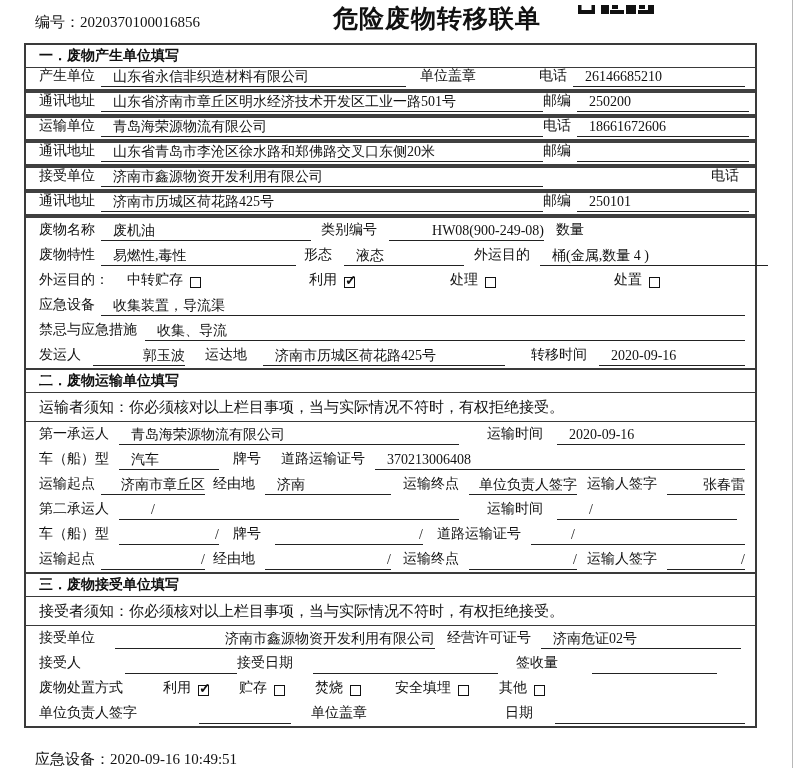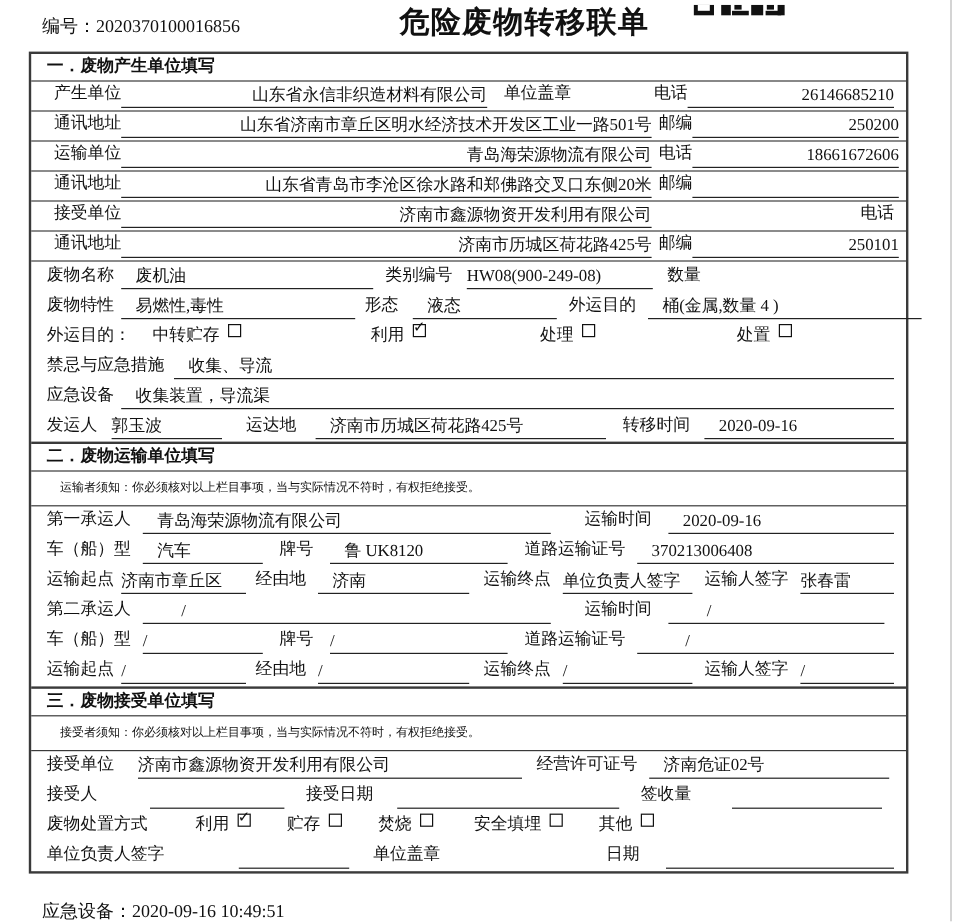--- a/index.html
+++ b/index.html
@@ -29,42 +29,42 @@
     position:absolute; left:24px; top:43px; width:733px;
     border:2px solid #3a3a3a; background:#fff;
   }
   .sec-head {
     height:23px; line-height:21px; padding-left:13px;
     font-size:14px; font-weight:bold;
     border-bottom:1px solid #3a3a3a; white-space:nowrap;
   }
   .sec-head.thick-top { border-top:2px solid #3a3a3a; height:25px; line-height:22px; }
   .notice {
-    height:29px; line-height:28px; padding-left:24px;
-    font-size:10px; border-bottom:1px solid #3a3a3a; white-space:nowrap;
+    height:29px; line-height:28px; padding-left:13px;
+    font-size:15px; border-bottom:1px solid #3a3a3a; white-space:nowrap;
   }
   .row {
     display:flex; align-items:flex-end;
     height:25px; padding:0 10px 0 13px; white-space:nowrap;
   }
-  .row.bordered { border-bottom:1px solid #404040;text-align:right; }
+  .row.bordered { border-bottom:4px solid #404040; }
   .lbl {
     flex-shrink:0; font-size:14px; height:21px; line-height:20px;
     margin-bottom:2px; white-space:nowrap;
   }
   .fld {
     flex-shrink:0; border-bottom:1px solid #222;
     height:20px; line-height:19px; margin-bottom:2px;
     font-size:14px; white-space:nowrap; overflow:visible;
   }
-  .fld.c { text-align:left; }
+  .fld.c { text-align:right; }
   .fld.l { padding-left:12px; }
   .grow { flex:1 1 auto; }
   .rgroup { margin-left:auto; display:flex; align-items:flex-end; }
-  .cbitem { display:flex; align-items:flex-start;font-family:Liberation Mono, monospace; }
+  .cbitem { display:flex; align-items:flex-end; }
   .cbitem .cb-label { font-size:14px; height:21px; line-height:20px; margin-bottom:2px; }
   .cb {
     position:relative; display:inline-block; width:11px; height:11px;
     border:1px solid #111; margin:0 0 5px 7px; flex-shrink:0;
   }
   .cb.checked::after {
     content:"\2713";
     position:absolute; left:0px; top:-6px;
     font-size:14px; font-weight:bold; color:#111;
   }
@@ -188,53 +188,52 @@
       <span class="cb"></span>
     </span>
     <span class="cbitem" style="margin-left:118px">
       <span class="cb-label">处置</span>
       <span class="cb"></span>
     </span>
   </div>
 
 
   <div class="row">
+    <span class="lbl" style="width:62px">应急设备</span>
+    <span class="fld l grow">收集装置，导流渠</span>
+  </div>
+
+  <div class="row">
     <span class="lbl" style="width:106px">禁忌与应急措施</span>
     <span class="fld l grow">收集、导流</span>
-  </div>
-
-  <div class="row">
-    <span class="lbl" style="width:62px">应急设备</span>
-    <span class="fld l grow">收集装置，导流渠</span>
   </div>
 
   <div class="row">
     <span class="lbl" style="width:48px">发运人</span>
     <span class="fld c" style="width:92px;margin-left:6px">郭玉波</span>
     <span class="lbl" style="margin-left:20px;width:48px">运达地</span>
     <span class="fld l" style="width:242px;margin-left:10px">济南市历城区荷花路425号</span>
-    <span class="lbl" style="margin-left:14px;width:62px">转移时间</span>
+    <span class="lbl" style="margin-left:26px;width:62px">转移时间</span>
     <span class="fld l grow" style="margin-left:6px">2020-09-16</span>
   </div>
 
   <div class="sec-head thick-top">二．废物运输单位填写</div>
   <div class="notice">运输者须知：你必须核对以上栏目事项，当与实际情况不符时，有权拒绝接受。</div>
 
   <div class="row">
     <span class="lbl" style="width:80px">第一承运人</span>
     <span class="fld l" style="width:340px">青岛海荣源物流有限公司</span>
     <span class="lbl" style="margin-left:28px;width:62px">运输时间</span>
     <span class="fld l grow" style="margin-left:8px">2020-09-16</span>
   </div>
 
   <div class="row">
     <span class="lbl" style="width:80px">车（船）型</span>
     <span class="fld l" style="width:100px">汽车</span>
     <span class="lbl" style="margin-left:14px;width:34px">牌号</span>
-    <span class="fld l" style="width:148px;margin-left:8px">鲁 UK8120</span>
     <span class="lbl" style="margin-left:14px;width:90px">道路运输证号</span>
     <span class="fld l grow" style="margin-left:4px">370213006408</span>
   </div>
 
   <div class="row">
     <span class="lbl" style="width:62px">运输起点</span>
     <span class="fld c" style="width:104px">济南市章丘区</span>
     <span class="lbl" style="margin-left:8px;width:48px">经由地</span>
     <span class="fld l" style="width:126px;margin-left:4px">济南</span>
     <span class="lbl" style="margin-left:12px;width:62px">运输终点</span>
@@ -276,21 +275,21 @@
   <div class="row">
     <span class="lbl" style="width:62px">接受单位</span>
     <span class="fld c" style="width:320px;margin-left:14px">济南市鑫源物资开发利用有限公司</span>
     <span class="lbl" style="margin-left:12px;width:90px">经营许可证号</span>
     <span class="fld l" style="width:200px;margin-left:4px">济南危证02号</span>
   </div>
 
   <div class="row">
     <span class="lbl" style="width:48px">接受人</span>
     <span class="fld" style="width:112px;margin-left:38px"></span>
-    <span class="lbl" style="margin-left:18px;width:62px">接受日期</span>
+    <span class="lbl" style="width:62px">接受日期</span>
     <span class="fld" style="width:185px;margin-left:14px"></span>
     <span class="lbl" style="margin-left:18px;width:48px">签收量</span>
     <span class="fld" style="width:125px;margin-left:28px"></span>
   </div>
 
   <div class="row">
     <span class="lbl" style="width:92px">废物处置方式</span>
     <span class="cbitem" style="margin-left:32px">
       <span class="cb-label">利用</span>
       <span class="cb checked"></span>

